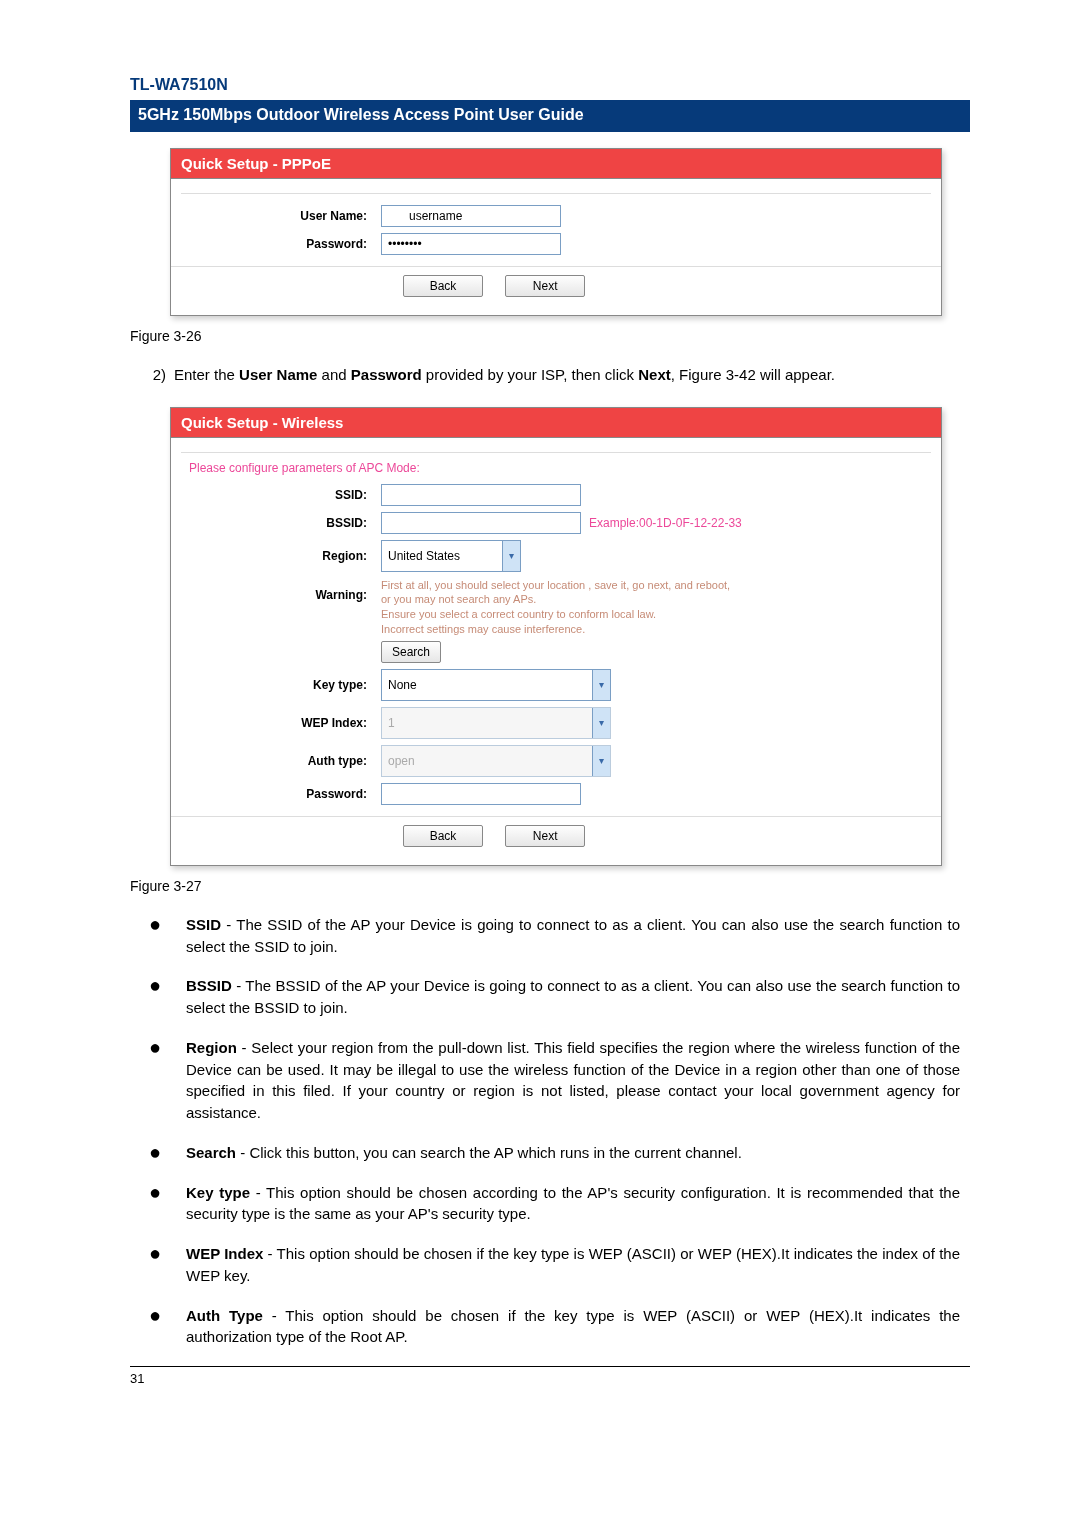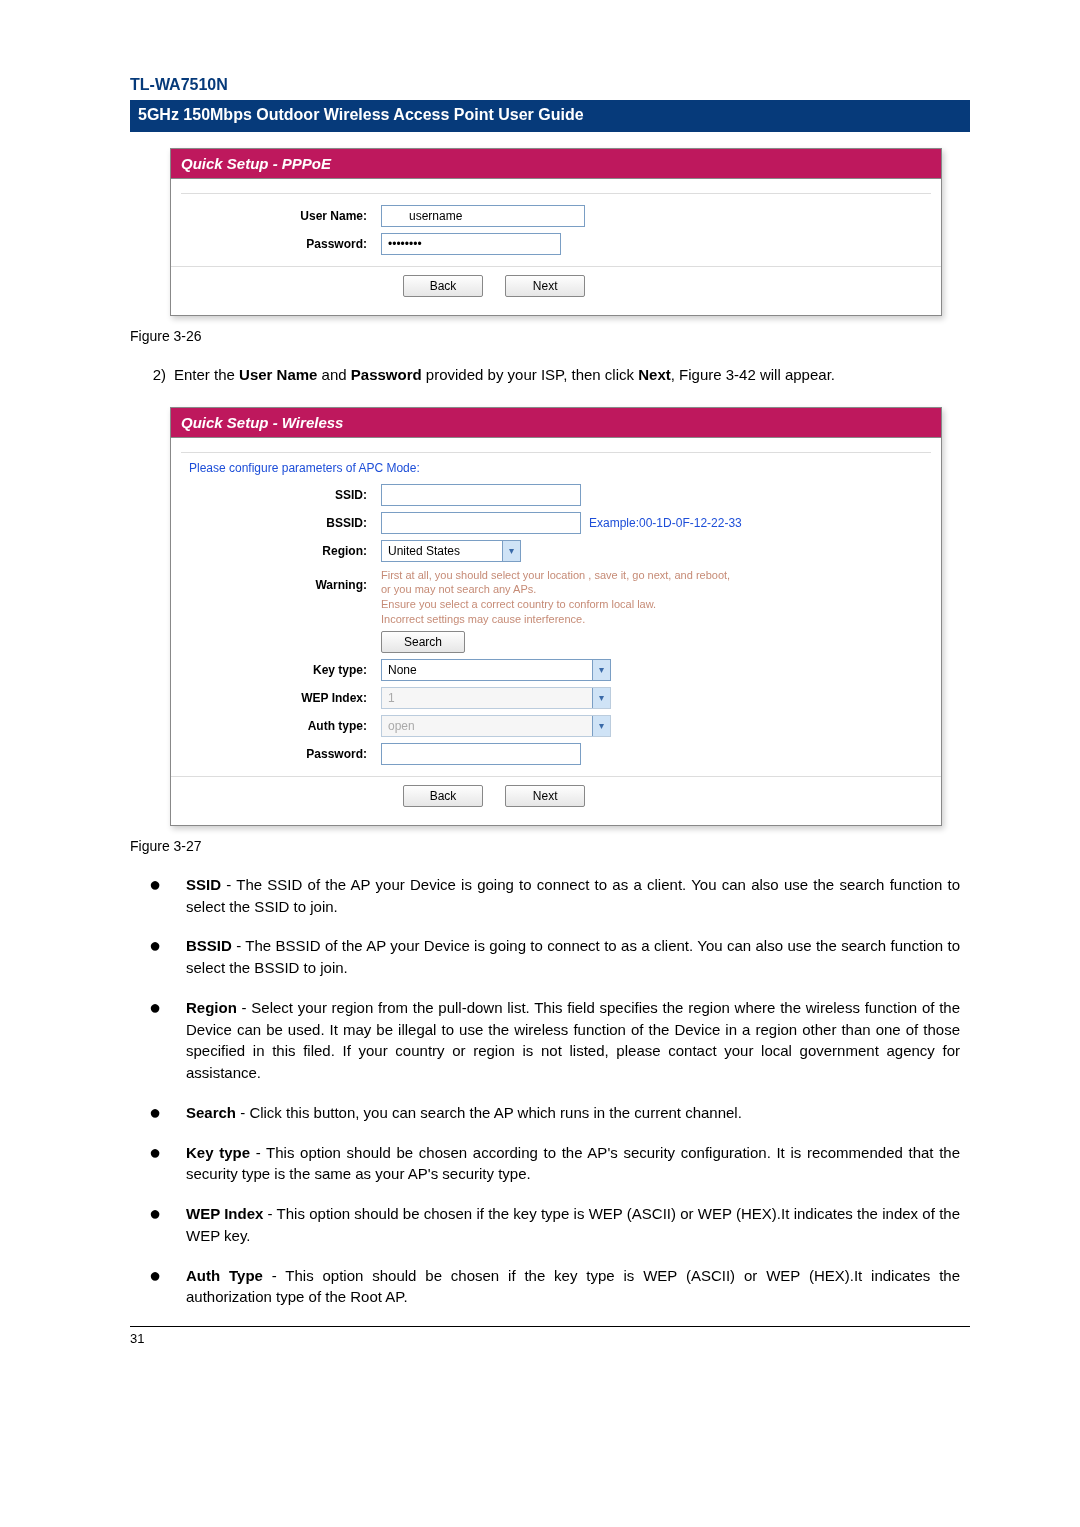--- a/index.html
+++ b/index.html
@@ -39,27 +39,26 @@
   }
 
   
   .screenshot {
     border: 1px solid #888;
     margin: 0 28px 6px 40px;
     background: #fff;
     box-shadow: 2px 3px 6px rgba(0,0,0,0.2);
   }
   .panel-title {
-    background: #be185d;
+    background: #ef4444;
     color: #fff;
     font-weight: bold;
     padding: 6px 10px;
     font-size: 15px;
     border-bottom: 1px solid #888;
-    font-style: italic;
   }
   .panel-body {
     padding: 14px 0 8px 0;
   }
   .hr-thin {
     border: none;
     border-top: 1px solid #ddd;
     margin: 0 10px 8px 10px;
   }
   .form-row {
@@ -83,21 +82,21 @@
     font-size: 12px;
   }
   .finput {
     height: 22px;
     border: 1px solid #7a9ec4;
     padding: 2px 6px;
     font-size: 12px;
     background: #fff;
   }
   .fselect {
-    height: 22px;
+    height: 32px;
     border: 1px solid #7a9ec4;
     font-size: 12px;
     background: #fff;
     position: relative;
     display: inline-flex;
     align-items: center;
     padding: 0 22px 0 6px;
   }
   .fselect.disabled { color: #aaa; background: #f6f6f6; border-color:#bcd; }
   .chev {
@@ -109,37 +108,37 @@
     display: flex;
     align-items: center;
     justify-content: center;
     color: #3a6aa8;
     font-size: 10px;
   }
   .btn {
     display: inline-block;
     min-width: 80px;
     text-align: center;
-    padding: 3px 22px;
+    padding: 3px 10px;
     font-size: 12px;
     border: 1px solid #888;
     background: linear-gradient(#fefefe,#e6e6e6);
     border-radius: 2px;
     cursor: pointer;
   }
   .btn-row {
     text-align: left;
     padding: 8px 0 10px 232px;
     border-top: 1px solid #ddd;
     margin-top: 8px;
   }
   .btn-row .btn + .btn { margin-left: 18px; }
   .hint-text {
     font-size: 12px;
-    color: #1d4ed8;
+    color: #ec4899;
   }
   .warn-text {
     color: #c68b76;
     font-size: 11px;
     line-height: 1.35;
   }
 
   .caption {
     text-align: left;
     font-size: 14px;
@@ -195,21 +194,21 @@
     <div class="header-right">5GHz 150Mbps Outdoor Wireless Access Point User Guide</div>
   </div>
 
   <div class="screenshot">
     <div class="panel-title">Quick Setup - PPPoE</div>
     <div class="panel-body">
       <hr class="hr-thin">
       <div class="form-row">
         <div class="form-label">User Name:</div>
         <div class="form-control">
-          <input class="finput" style="width: 204px; padding-left: 27px;" value="username">
+          <input class="finput" style="width: 180px; padding-left: 27px;" value="username">
         </div>
       </div>
       <div class="form-row">
         <div class="form-label">Password:</div>
         <div class="form-control">
           <input class="finput" style="width: 180px;" value="••••••••">
         </div>
       </div>
       <div class="btn-row">
         <span class="btn">Back</span>

